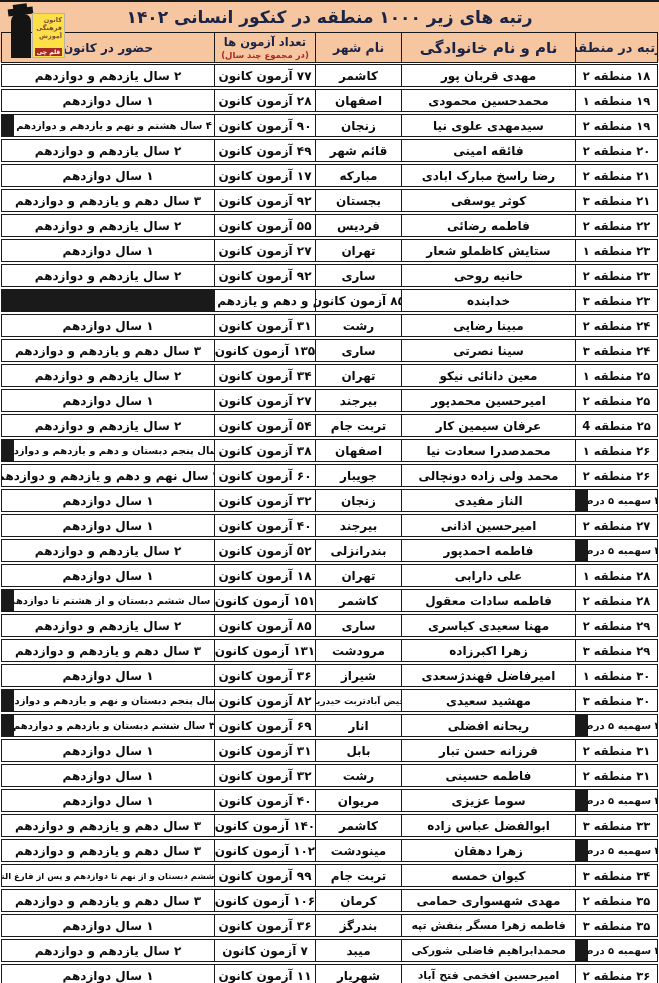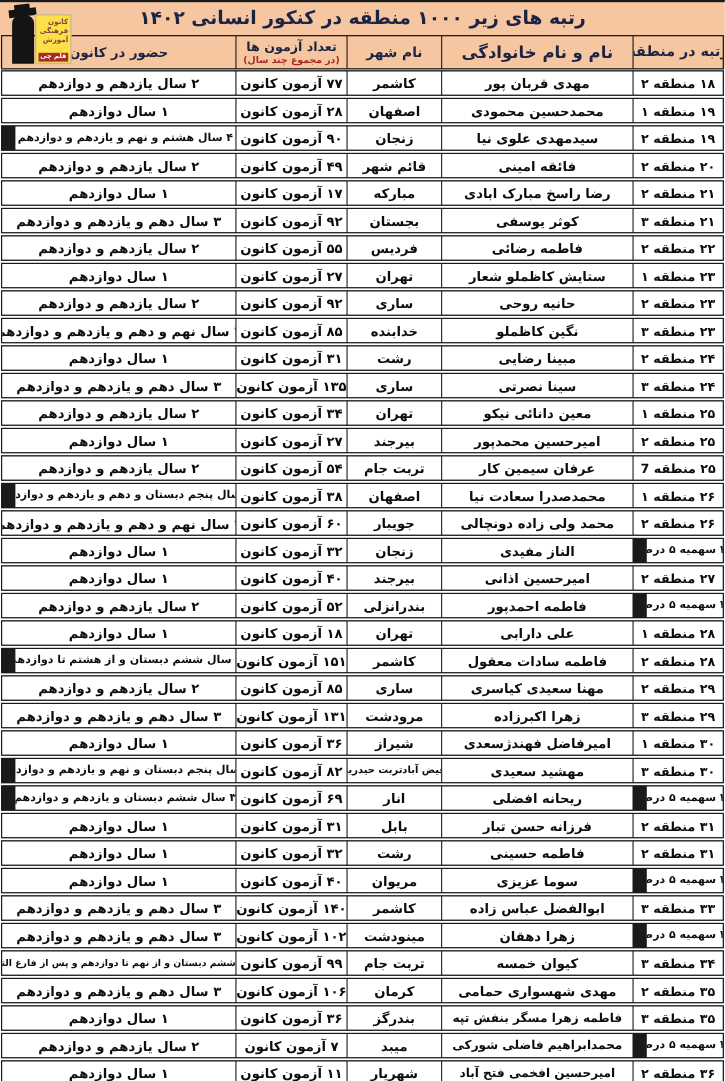--- a/index.html
+++ b/index.html
@@ -204,21 +204,20 @@
       </div>
       <div class="grid row">
         <div class="cell rank">۲۳ منطقه ۲</div>
         <div class="cell name">حانیه روحی</div>
         <div class="cell city">ساری</div>
         <div class="cell tests">۹۲ آزمون کانون</div>
         <div class="cell presence">۲ سال یازدهم و دوازدهم</div>
       </div>
       <div class="grid row">
         <div class="cell rank">۲۳ منطقه ۳</div>
-        <div class="cell name">نگین کاظملو</div>
         <div class="cell city">خدابنده</div>
         <div class="cell tests">۸۵ آزمون کانون</div>
         <div class="cell presence">۴ سال نهم و دهم و یازدهم و دوازدهم</div>
       </div>
       <div class="grid row">
         <div class="cell rank">۲۴ منطقه ۲</div>
         <div class="cell name">مبینا رضایی</div>
         <div class="cell city">رشت</div>
         <div class="cell tests">۳۱ آزمون کانون</div>
         <div class="cell presence">۱ سال دوازدهم</div>
@@ -238,21 +237,21 @@
         <div class="cell presence">۲ سال یازدهم و دوازدهم</div>
       </div>
       <div class="grid row">
         <div class="cell rank">۲۵ منطقه ۲</div>
         <div class="cell name">امیرحسین محمدپور</div>
         <div class="cell city">بیرجند</div>
         <div class="cell tests">۲۷ آزمون کانون</div>
         <div class="cell presence">۱ سال دوازدهم</div>
       </div>
       <div class="grid row">
-        <div class="cell rank">۲۵ منطقه 7</div>
+        <div class="cell rank">۲۵ منطقه 4</div>
         <div class="cell name">عرفان سیمین کار</div>
         <div class="cell city">تربت جام</div>
         <div class="cell tests">۵۴ آزمون کانون</div>
         <div class="cell presence">۲ سال یازدهم و دوازدهم</div>
       </div>
       <div class="grid row">
         <div class="cell rank">۲۶ منطقه ۱</div>
         <div class="cell name">محمدصدرا سعادت نیا</div>
         <div class="cell city">اصفهان</div>
         <div class="cell tests">۳۸ آزمون کانون</div>

